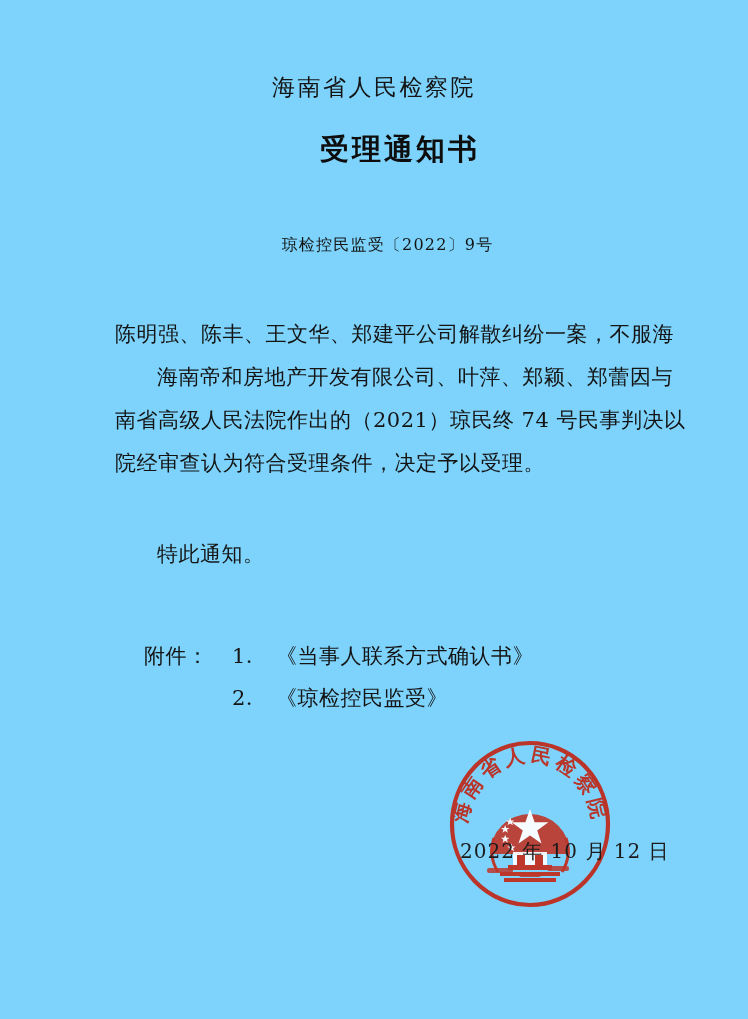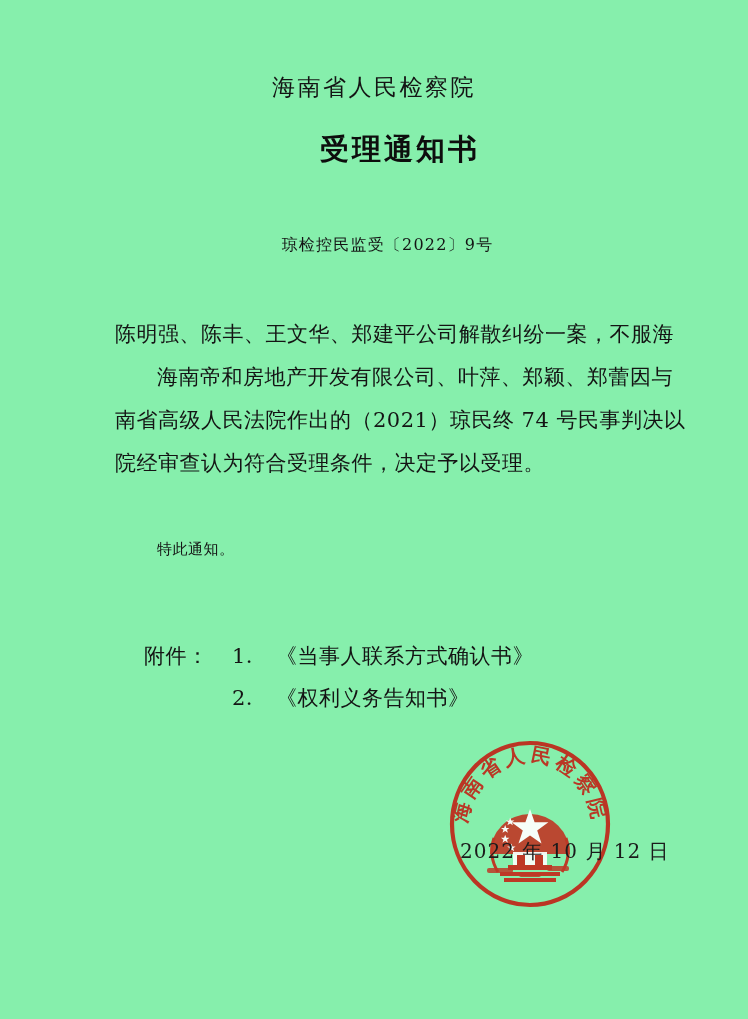--- a/index.html
+++ b/index.html
@@ -13,21 +13,21 @@
     position: relative;
     overflow: hidden;
     font-family: "DejaVu Serif", "Liberation Serif", serif;
     color: #1a1a1a;
     -webkit-font-smoothing: antialiased;
   }
 
   .page {
     position: absolute;
     inset: 0;
-    background: #86efac;
+    background: #7dd3fc;
   }
 
   
   .org-name {
     position: absolute;
     top: 72px;
     left: 0;
     width: 748px;
     text-align: center;
     font-size: 23px;
@@ -75,21 +75,21 @@
     color: #141414;
   }
   .body-line.indent {
     text-indent: 42px;
   }
 
   .notice-line {
     position: absolute;
     top: 540px;
     left: 115px;
-    font-size: 15px;
+    font-size: 21px;
     text-indent: 42px;
     letter-spacing: 0.5px;
     color: #141414;
   }
 
   
   .attachments {
     position: absolute;
     top: 635px;
     left: 144px;
@@ -160,21 +160,21 @@
 
   <div class="attachments">
     <div class="att-row">
       <span class="att-label">附件：</span>
       <span class="att-num">1.</span>
       <span class="att-text">《当事人联系方式确认书》</span>
     </div>
     <div class="att-row">
       <span class="att-label"></span>
       <span class="att-num">2.</span>
-      <span class="att-text">《权利义务告知书》</span>
+      <span class="att-text">《琼检控民监受》</span>
     </div>
   </div>
 
   <div class="seal">
     <svg viewBox="0 0 166 172" xmlns="http://www.w3.org/2000/svg" aria-hidden="true">
       <defs>
         <path id="sealArc" d="M 20,92 A 63,66 0 0 1 146,92" fill="none"></path>
         <path id="sealArcBottom" d="M 26,96 A 57,60 0 0 0 140,96" fill="none"></path>
       </defs>
 

